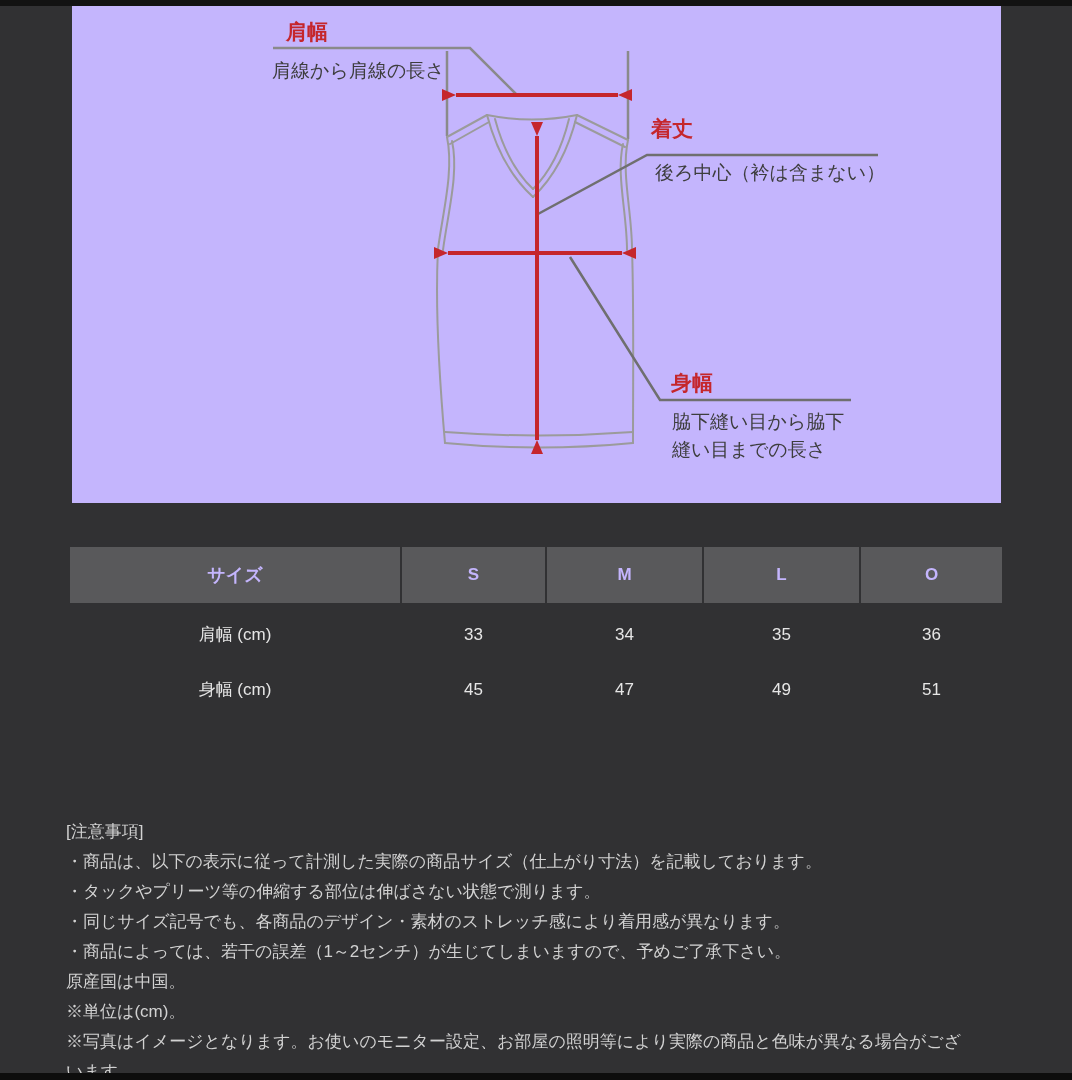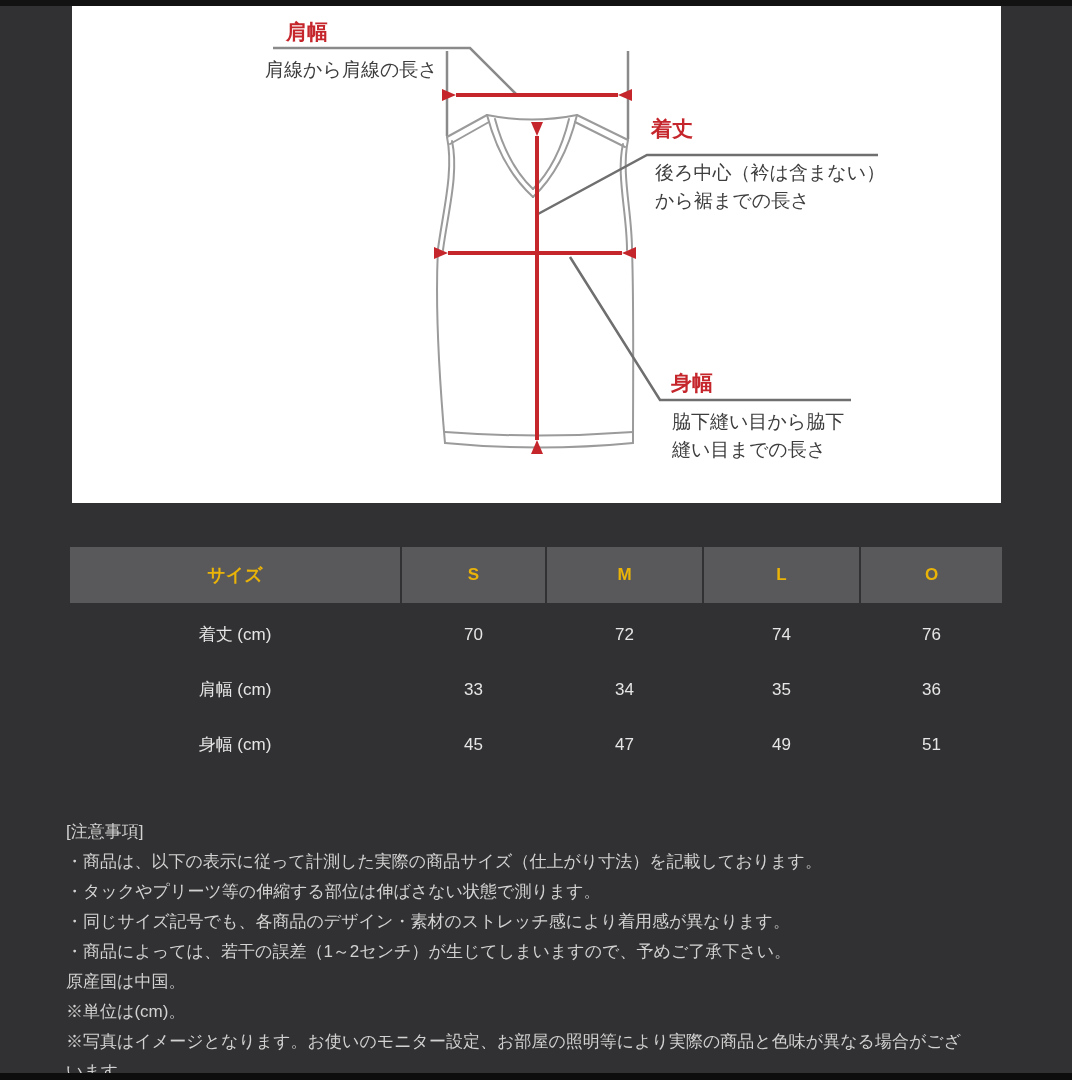--- a/index.html
+++ b/index.html
@@ -8,40 +8,40 @@
     background:#313133;
     font-family:"Liberation Sans", sans-serif;
   }
   .letterbox{position:absolute;left:0;width:1072px;background:#121212;}
   #top-bar{top:0;height:6px;}
   #bottom-bar{top:1073px;height:7px;background:#0d0d0d;}
 
   
   #panel{
     position:absolute;left:72px;top:6px;width:929px;height:497px;
-    background:#ffffff;
+    background:#c4b5fd;
   }
   #vest-svg{position:absolute;left:0;top:0;}
   .diagram-label{
     position:absolute;color:#c5262c;font-weight:bold;font-size:21px;line-height:22px;
     white-space:nowrap;
   }
   .diagram-desc{
     position:absolute;color:#3d3d3d;font-size:19px;line-height:28px;
     white-space:nowrap;
   }
 
   
   #size-table{position:absolute;left:70px;top:547px;width:932px;}
   .trow{
     display:grid;grid-template-columns:330px 143px 155px 155px 141px;
     column-gap:2px;
   }
   .hcell{
-    background:#59595b;color:#eab308;font-weight:bold;font-size:17px;
+    background:#59595b;color:#c4b5fd;font-weight:bold;font-size:17px;
     height:56px;display:flex;align-items:center;justify-content:center;
   }
   .hcell.first{font-size:18px;}
   #table-body{margin-top:4px;}
   .bcell{
     color:#e6e6e6;font-size:17px;height:55px;
     display:flex;align-items:center;justify-content:center;
     white-space:nowrap;
   }
 
@@ -98,51 +98,43 @@
     </g>
 
     <g stroke="#c5262c" stroke-width="4" fill="none">
       <line x1="384" y1="89" x2="546" y2="89" marker-start="url(#ah)" marker-end="url(#ah)"></line>
       <line x1="465" y1="130" x2="465" y2="434" marker-start="url(#ah)" marker-end="url(#ah)"></line>
       <line x1="376" y1="247" x2="550" y2="247" marker-start="url(#ah)" marker-end="url(#ah)"></line>
     </g>
   </svg>
 
   <div class="diagram-label" style="left:214px;top:15px;">肩幅</div>
-  <div class="diagram-desc" style="left:193px;top:51px;font-family:Liberation Mono, monospace;">肩線から肩線の長さ</div>
+  <div class="diagram-desc" style="left:200px;top:51px;">肩線から肩線の長さ</div>
 
   <div class="diagram-label" style="left:579px;top:112px;">着丈</div>
   <div class="diagram-desc" style="left:583px;top:153px;">
     <div>後ろ中心（衿は含まない）</div>
-    <div>から裾までの長さ</div>
   </div>
 
   <div class="diagram-label" style="left:599px;top:366px;">身幅</div>
   <div class="diagram-desc" style="left:600px;top:402px;">
     <div>脇下縫い目から脇下</div>
     <div>縫い目までの長さ</div>
   </div>
 </div>
 
 <div id="size-table">
   <div class="trow">
     <div class="hcell first">サイズ</div>
     <div class="hcell">S</div>
     <div class="hcell">M</div>
     <div class="hcell">L</div>
     <div class="hcell">O</div>
   </div>
   <div id="table-body">
-    <div class="trow">
-      <div class="bcell">着丈 (cm)</div>
-      <div class="bcell">70</div>
-      <div class="bcell">72</div>
-      <div class="bcell">74</div>
-      <div class="bcell">76</div>
-    </div>
     <div class="trow">
       <div class="bcell">肩幅 (cm)</div>
       <div class="bcell">33</div>
       <div class="bcell">34</div>
       <div class="bcell">35</div>
       <div class="bcell">36</div>
     </div>
     <div class="trow">
       <div class="bcell">身幅 (cm)</div>
       <div class="bcell">45</div>

